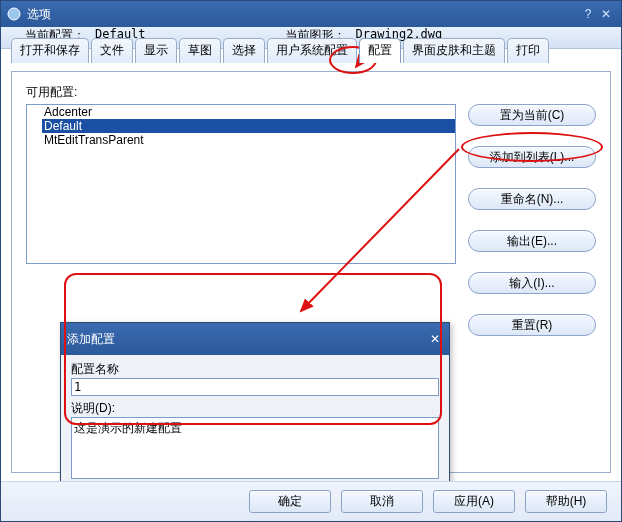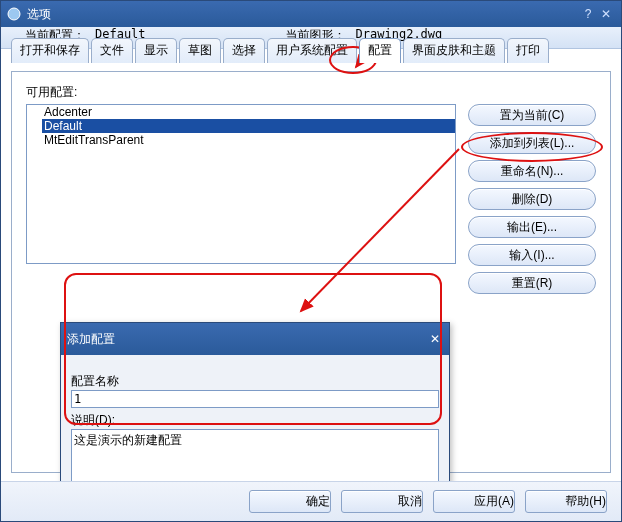--- a/index.html
+++ b/index.html
@@ -43,50 +43,50 @@
   .available-label { margin-bottom:4px; }
   .listbox {
     position:absolute; left:14px; top:32px; width:430px; height:160px;
     border:1px solid #7d9bc6; background:#fff; overflow:hidden;
     font-family: Consolas,"Courier New",monospace; font-size:12px;
   }
   .listbox .item { padding:0 2px; height:14px; line-height:14px; white-space:pre;margin-left:15px; }
   .listbox .item.selected { background:#1a4fa3; color:#fff; }
   .btn-col {
     position:absolute; right:14px; top:32px; width:128px;
-    display:flex; flex-direction:column; gap:6px;
+    display:flex; flex-direction:column; gap:20px;
   }
   .btn {
     height:22px; background:linear-gradient(to bottom,#f4f8ff,#dde7f7);
     border:1px solid #8aa3c8; border-radius:11px; text-align:center;
     line-height:20px; cursor:pointer; font-size:12px;
     box-shadow: 0 1px 0 #fff inset;
   }
   .footer {
     position:absolute; left:0; right:0; bottom:0; height:40px;
     border-top:1px solid #c8d4e8;
     display:flex; justify-content:flex-end; align-items:center;
     gap:10px; padding: 0 14px;
     background:linear-gradient(to bottom,#f0f4fb,#e2eaf7);
   }
-  .footer .btn { width:82px; border-radius:3px; height:23px; line-height:21px;text-align:right; }
+  .footer .btn { width:82px; border-radius:3px; height:23px; line-height:21px; }
   
   .modal {
     position:absolute; left:48px; top:250px; width:390px; height:180px;
     border:1px solid #2a4a7a; background:#eef2f8;
     box-shadow: 2px 2px 6px rgba(0,0,0,0.25);
   }
   .modal-title {
     height:32px; background:linear-gradient(to bottom,#3a6ab0,#2a5a9a);
     color:#fff; display:flex; align-items:center; padding:11px 6px;
   }
   .modal-title .mtitle { flex:1; }
   .modal-title .close { cursor:pointer; width:16px; text-align:center; }
   .modal-body { padding:6px 10px 6px 10px; position:relative; height:calc(100% - 20px); }
-  .modal-body .flabel { margin-top:12px; }
+  .modal-body .flabel { margin-top:0; }
   .modal-body input[type=text] {
     width:100%; height:18px; border:1px solid #7d9bc6; font-family:Consolas,monospace; padding:0 2px;
   }
   .modal-body textarea {
     width:100%; height:62px; border:1px solid #7d9bc6; resize:none; padding:2px; font-size:12px;
     font-family:"SimSun","宋体",Arial;
   }
   .modal-foot {
     position:absolute; bottom:8px; right:10px; display:flex; gap:10px;
   }
@@ -145,21 +145,20 @@
       <div class="listbox">
         <div class="item">Adcenter</div>
         <div class="item selected">Default</div>
         <div class="item">MtEditTransParent</div>
       </div>
 
       <div class="btn-col">
         <div class="btn">置为当前(C)</div>
         <div class="btn">添加到列表(L)...</div>
         <div class="btn">重命名(N)...</div>
-        <div class="btn">删除(D)</div>
         <div class="btn">输出(E)...</div>
         <div class="btn">输入(I)...</div>
         <div class="btn">重置(R)</div>
       </div>
 
       <div class="modal">
         <div class="modal-title">
           <span class="mtitle">添加配置</span>
           <span class="close">✕</span>
         </div>

